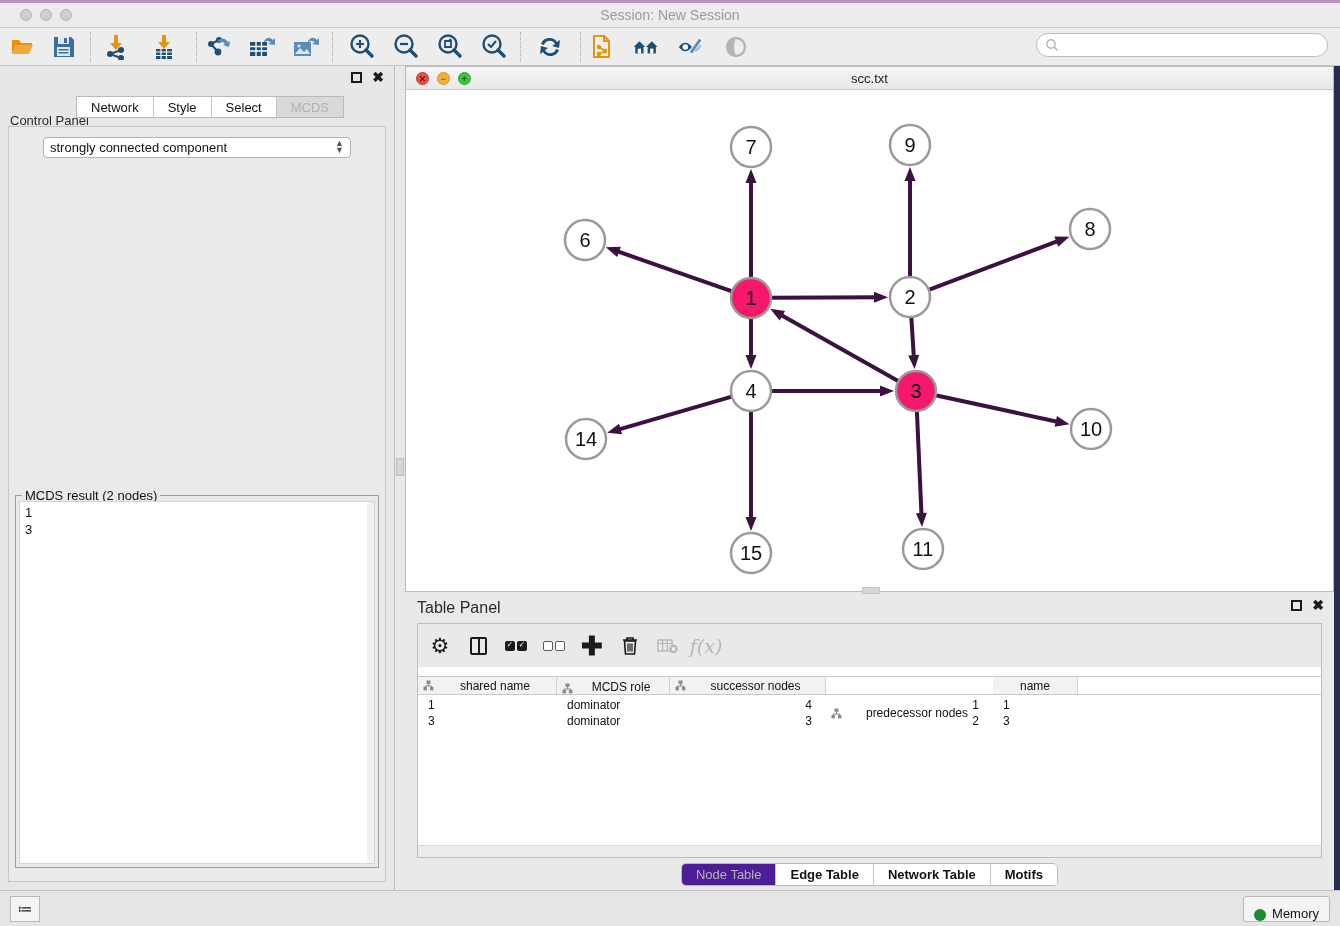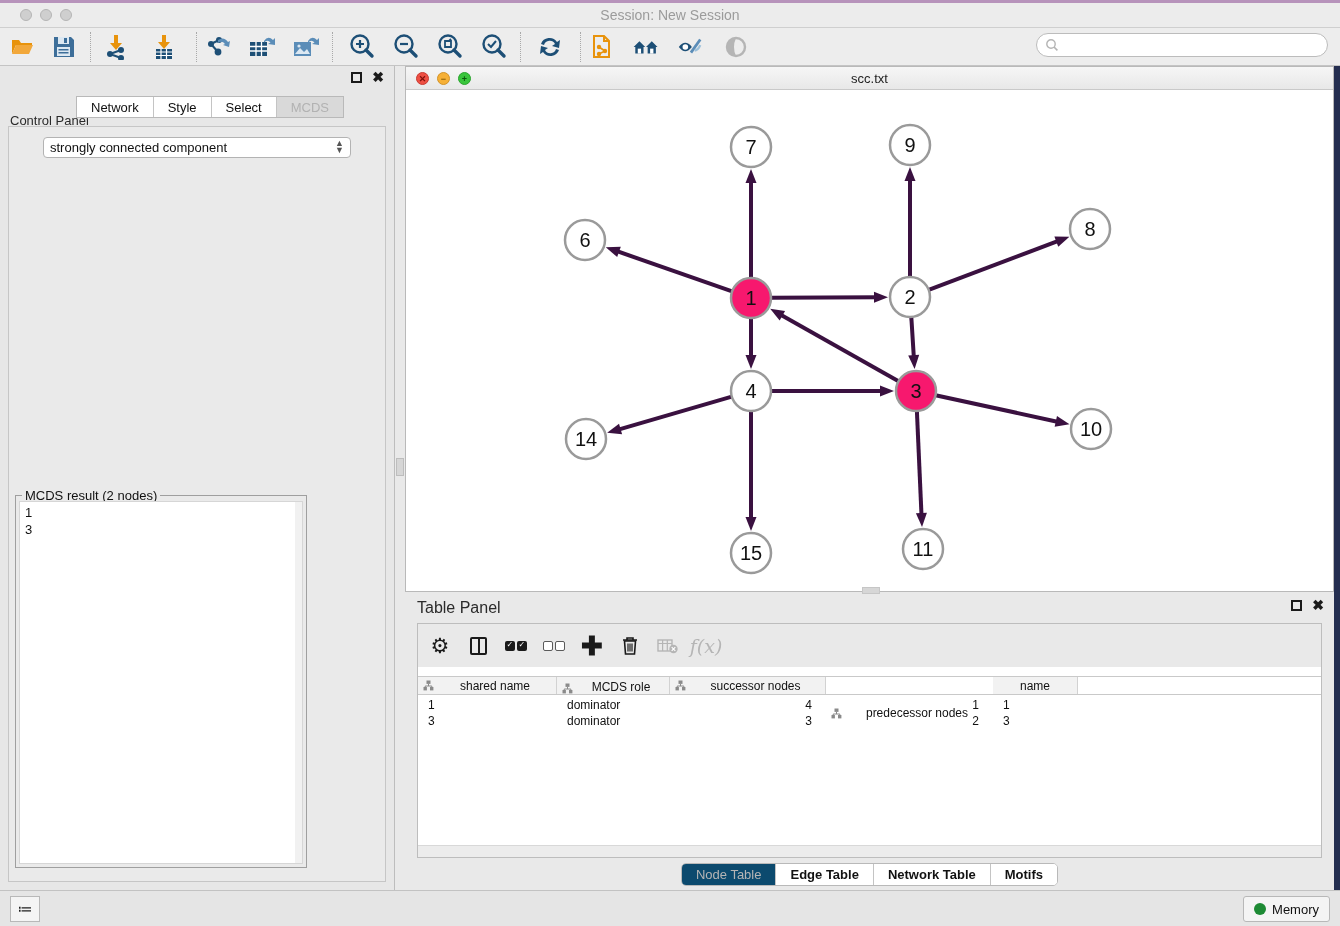--- a/index.html
+++ b/index.html
@@ -30,21 +30,21 @@
   .tabbar { position:absolute; left:76px; top:30px; height:22px; display:flex; border:1px solid #b9b9b9; border-radius:0; overflow:hidden; background:#fff; }
   .tabbar .tab { padding:3px 14px; font-size:13px; color:#111; border-right:1px solid #c4c4c4; background:#fff; white-space:nowrap; }
   .tabbar .tab:last-child { border-right:none; }
   .tabbar .tab.active { background:#d9d9d9; color:#b2b2b2; }
   .cp-body { position:absolute; left:8px; top:60px; width:378px; height:756px; background:#eaeaea; border:1px solid #c6c6c6; }
   .opt-label { margin-top:12px; text-align:center; font-size:13px; color:#1a1a1a; }
   .dropdown { margin:10px auto 0 auto; width:308px; height:21px; background:#fff; border:1px solid #b3b3b3; border-radius:4px; display:flex; align-items:center; padding:0 6px; font-size:13px; color:#111; position:relative; }
   .dd-stepper { position:absolute; right:6px; top:2px; display:flex; flex-direction:column; line-height:7px; font-size:9px; color:#555; }
   .btn-row { margin-top:12px; display:flex; justify-content:center; gap:14px; }
   .mac-btn { height:22px; padding:0 16px; background:#fff; border:1px solid #b3b3b3; border-radius:4px; font-size:13px; color:#111; font-family:"Liberation Sans",sans-serif; }
-  .result-group { position:absolute; left:6px; top:368px; width:292px; height:373px; border:1px solid #9f9f9f; background:#eaeaea;padding-left:44px; }
+  .result-group { position:absolute; left:6px; top:368px; width:364px; height:373px; border:1px solid #9f9f9f; background:#eaeaea;padding-left:44px; }
   .result-legend { position:absolute; left:6px; top:-8px; background:#eaeaea; padding:0 3px; font-size:13px; color:#111; }
   .result-text { position:absolute; left:3px; top:5px; right:3px; bottom:3px; background:#fff; border:1px solid #d6d6d6; font-size:13px; color:#111; padding:2px 5px; white-space:pre-line; line-height:17px; }
   .result-scroll { position:absolute; right:4px; top:6px; width:7px; bottom:4px; background:#f1f1f1; }
 
   
   .vsplit { position:absolute; left:394px; top:66px; width:11px; height:824px; background:#e9e9e9; border-left:1px solid #bdbdbd; }
   .vgrip { position:absolute; left:396px; top:458px; width:8px; height:18px; background:#d6d6d6; border:1px solid #bdbdbd; }
   .hgrip { position:absolute; left:862px; top:587px; width:18px; height:7px; background:#d6d6d6; border:1px solid #c6c6c6; }
 
   
@@ -77,26 +77,26 @@
   .th { background:#f2f2f2; border-right:1px solid #d2d2d2; display:flex; align-items:center; font-size:12px; color:#111; position:relative; }
   .th .lbl { flex:1; text-align:center; }
   .tree-ic { margin-left:5px; }
   .trow { position:absolute; left:0; right:0; height:16px; display:flex; font-size:12px; color:#111; }
   .td { overflow:hidden; white-space:nowrap; }
   .tp-footer { position:absolute; left:0; right:0; bottom:0; height:12px; background:#ececec; border-top:1px solid #d8d8d8; }
   .bottom-tabs { position:absolute; left:0; right:0; top:268px; display:flex; justify-content:center; }
   .bt-group { display:flex; border:1px solid #b9b9b9; border-radius:5px; overflow:hidden; background:#fff; }
   .bt { padding:3px 14px; font-size:13px; font-weight:bold; color:#111; background:#fff; border-right:1px solid #c4c4c4; white-space:nowrap; }
   .bt:last-child { border-right:none; }
-  .bt.active { background:#0c4a6e; color:#b5b5b5; font-weight:normal; }
+  .bt.active { background:#4c1d95; color:#b5b5b5; font-weight:normal; }
 
   
   .statusbar { position:absolute; left:0; top:890px; width:1340px; height:36px; background:#e5e5e5; border-top:1px solid #c2c2c2; }
   .list-btn { position:absolute; left:10px; top:5px; width:30px; height:26px; background:#f4f4f4; border:1px solid #b8b8b8; display:flex; align-items:center; justify-content:center; font-size:15px; color:#1a1a1a; }
-  .memory-btn { position:absolute; right:10px; top:5px; height:26px; padding:0 10px; background:#f4f4f4; border:1px solid #b8b8b8; border-radius:3px; display:flex; align-items:center; gap:6px; font-size:13px; color:#111; }
+  .memory-btn { position:absolute; right:10px; top:5px; height:26px; padding:0 10px; background:#f4f4f4; border:1px solid #b8b8b8; border-radius:3px; display:flex; align-items:flex-end; gap:6px; font-size:13px; color:#111; }
   .mem-dot { width:12px; height:12px; border-radius:50%; background:#1d8a34; }
 </style>
 </head>
 <body>
 
 <div class="top-accent"></div>
 <div class="right-accent"></div>
 
 <div class="titlebar">
   <span class="traffic t1"></span>

